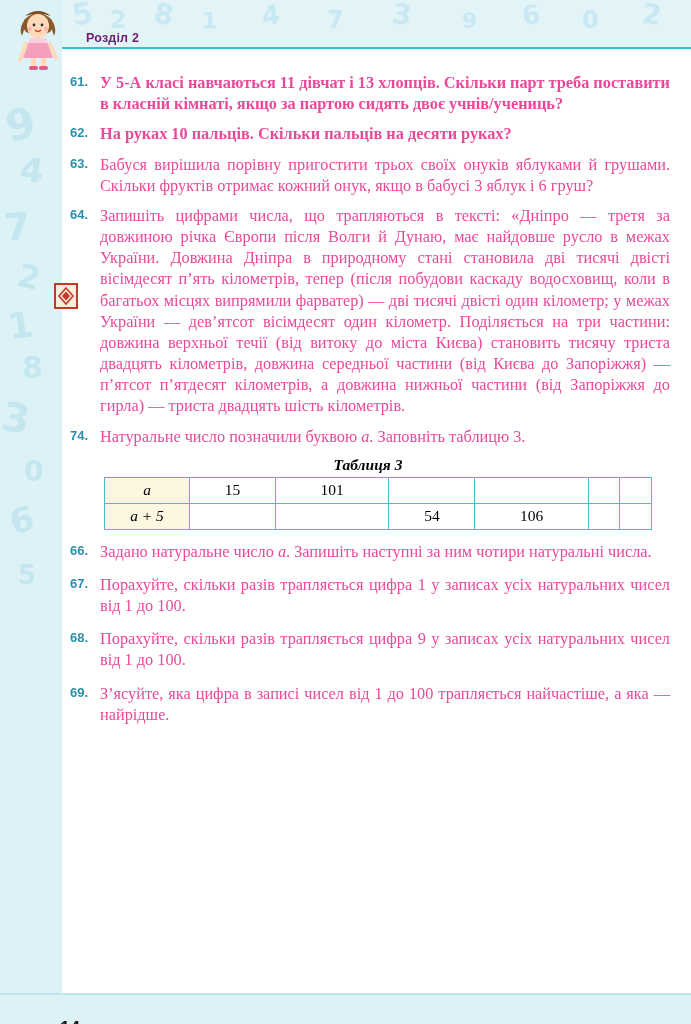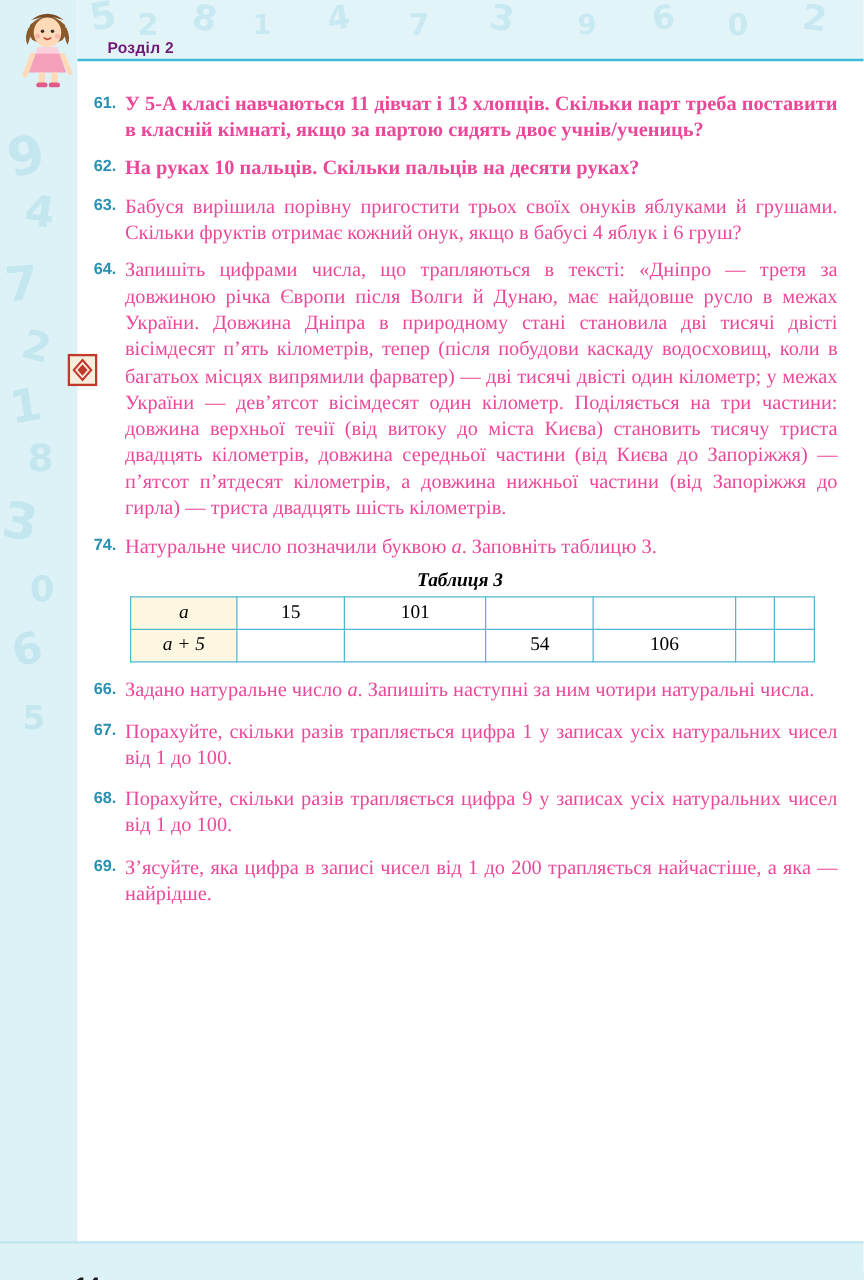--- a/index.html
+++ b/index.html
@@ -79,21 +79,21 @@
     display: flex;
     margin-bottom: 9px;
   }
   .ex-num {
     font-family: "Liberation Sans", sans-serif;
     font-size: 13px;
     font-weight: bold;
     color: #2a8fb0;
     width: 30px;
     flex: 0 0 30px;
-    text-align: right;
+    text-align: left;
     padding-right: 7px;
     padding-top: 2px;
     box-sizing: border-box;
   }
   .ex-body {
     flex: 1 1 auto;
     font-size: 16.3px;
     line-height: 1.30;
     text-align: justify;
     color: #ec4899;
@@ -233,21 +233,21 @@
     <div class="ex-body bold">У 5-А класі навчаються 11 дівчат і 13 хлопців. Скільки парт треба поставити в класній кімнаті, якщо за партою сидять двоє учнів/учениць?</div>
   </div>
 
   <div class="ex">
     <div class="ex-num">62.</div>
     <div class="ex-body bold">На руках 10 пальців. Скільки пальців на десяти руках?</div>
   </div>
 
   <div class="ex">
     <div class="ex-num">63.</div>
-    <div class="ex-body">Бабуся вирішила порівну пригостити трьох своїх онуків яблуками й грушами. Скільки фруктів отримає кожний онук, якщо в бабусі 4 яблук і 6 груш?</div>
+    <div class="ex-body">Бабуся вирішила порівну пригостити трьох своїх онуків яблуками й грушами. Скільки фруктів отримає кожний онук, якщо в бабусі 3 яблук і 6 груш?</div>
   </div>
 
   <div class="ex">
     <div class="ex-num">64.</div>
     <div class="ex-body">Запишіть цифрами числа, що трапляються в тексті: «Дніпро — третя за довжиною річка Європи після Волги й Дунаю, має найдовше русло в межах України. Довжина Дніпра в природному стані становила дві тисячі двісті вісімдесят п’ять кілометрів, тепер (після побудови каскаду водосховищ, коли в багатьох місцях випрямили фарватер) — дві тисячі двісті один кілометр; у межах України — дев’ятсот вісімдесят один кілометр. Поділяється на три частини: довжина верхньої течії (від витоку до міста Києва) становить тисячу триста двадцять кілометрів, довжина середньої частини (від Києва до Запоріжжя) — п’ятсот п’ятдесят кілометрів, а довжина нижньої частини (від Запоріжжя до гирла) — триста двадцять шість кілометрів.</div>
   </div>
 
   <div class="ex">
     <div class="ex-num">74.</div>
     <div class="ex-body"><span>Натуральне число позначили буквою </span><i>a</i><span>. Заповніть таблицю 3.</span></div>
@@ -288,20 +288,20 @@
     <div class="ex-body">Порахуйте, скільки разів трапляється цифра 1 у записах усіх натуральних чисел від 1 до 100.</div>
   </div>
 
   <div class="ex" style="margin-top:12px;">
     <div class="ex-num">68.</div>
     <div class="ex-body">Порахуйте, скільки разів трапляється цифра 9 у записах усіх натуральних чисел від 1 до 100.</div>
   </div>
 
   <div class="ex" style="margin-top:12px;">
     <div class="ex-num">69.</div>
-    <div class="ex-body">З’ясуйте, яка цифра в записі чисел від 1 до 200 трапляється найчастіше, а яка — найрідше.</div>
+    <div class="ex-body">З’ясуйте, яка цифра в записі чисел від 1 до 100 трапляється найчастіше, а яка — найрідше.</div>
   </div>
 
 </div>
 
 <div class="footer-rule"></div>
 <div class="footer-band"></div>
 <div class="page-number">14</div>
 
 </body></html>

